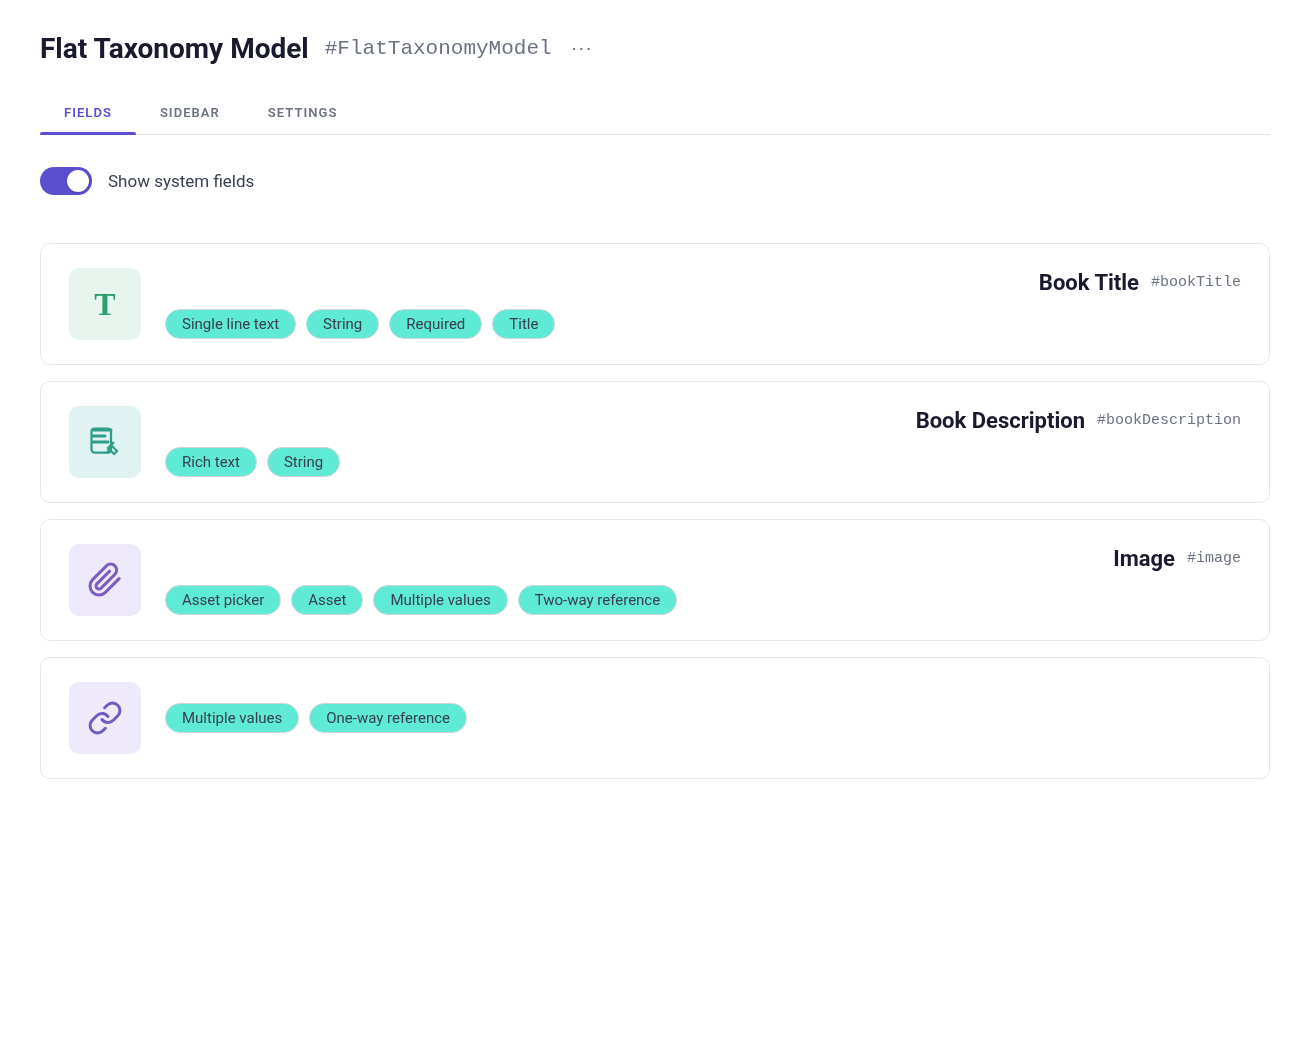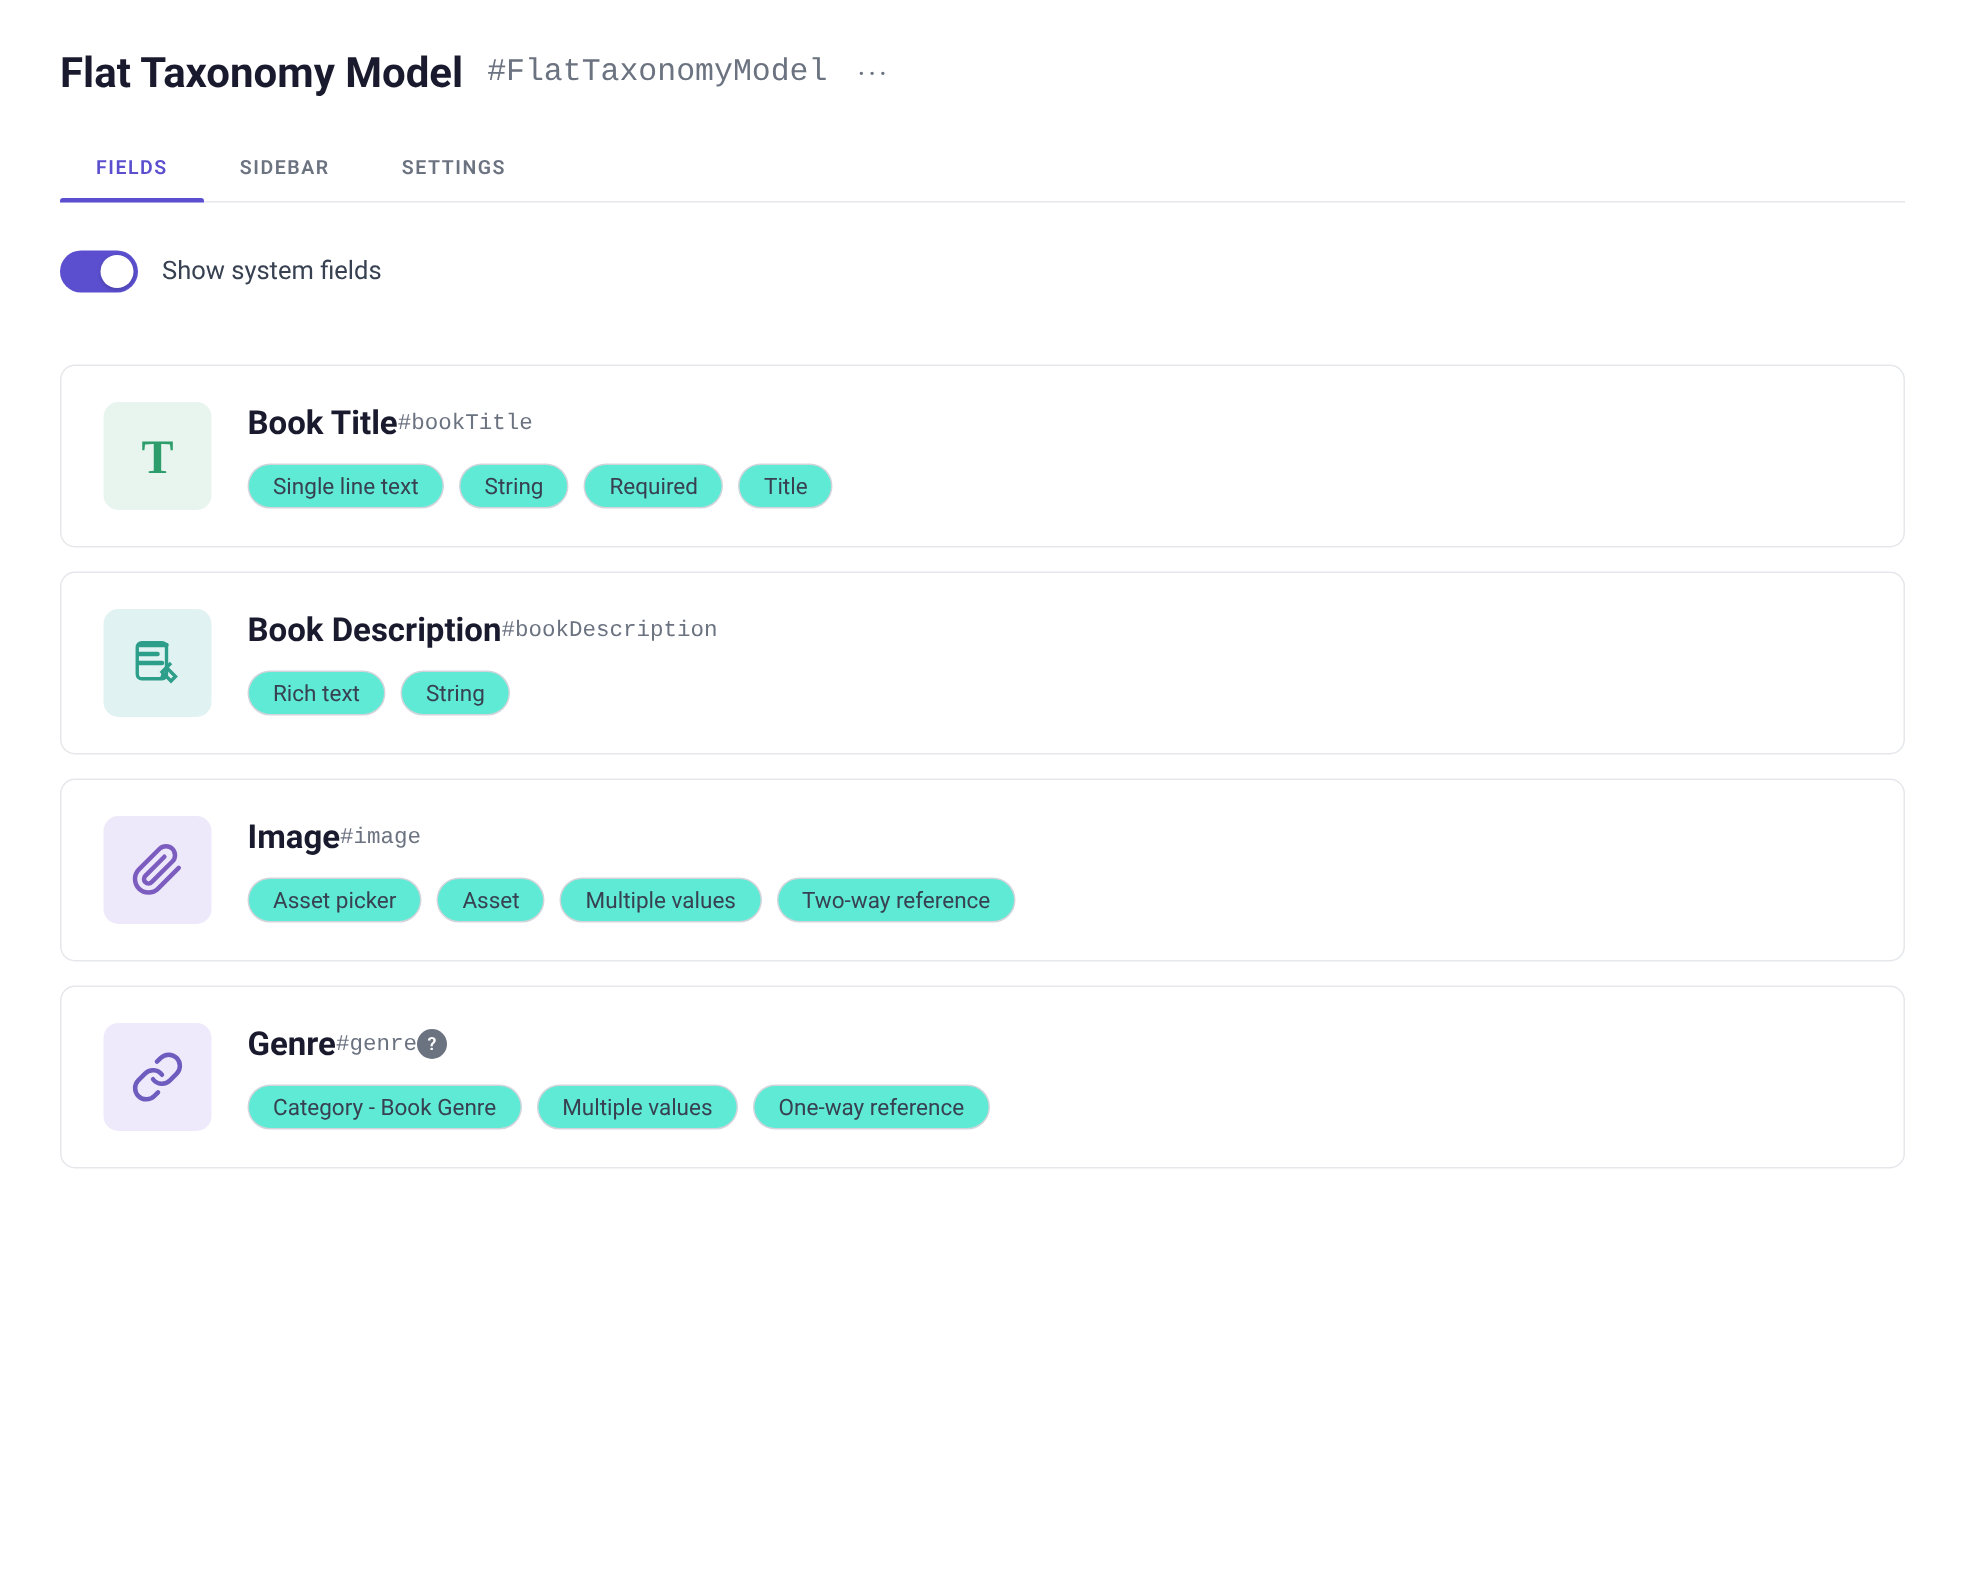--- a/index.html
+++ b/index.html
@@ -142,21 +142,23 @@
     .field-icon.lavender {
       background: #eeeafb;
     }
 
     .field-info {
       flex: 1;
     }
     .field-name-row {
       display: flex;
       align-items: center;
+      gap: 12px;
       margin-bottom: 14px;
+      justify-content: flex-end;
     }
     .field-name {
       font-size: 22px;
       font-weight: 700;
       color: #1a1a2e;
     }
     .field-api-id {
       font-family: 'Courier New', monospace;
       font-size: 15px;
       color: #6b7280;
@@ -286,26 +288,20 @@
   </div>
 
   <div class="field-card">
     <div class="field-icon lavender">
       <svg viewBox="0 0 24 24" fill="none" xmlns="http://www.w3.org/2000/svg" width="36" height="36">
         <path d="M10 13a5 5 0 007.54.54l3-3a5 5 0 00-7.07-7.07l-1.72 1.71" stroke="#6e5cbf" stroke-width="2" stroke-linecap="round" stroke-linejoin="round"></path>
         <path d="M14 11a5 5 0 00-7.54-.54l-3 3a5 5 0 007.07 7.07l1.71-1.71" stroke="#6e5cbf" stroke-width="2" stroke-linecap="round" stroke-linejoin="round"></path>
       </svg>
     </div>
     <div class="field-info">
-      <div class="field-name-row">
-        <span class="field-name">Genre</span>
-        <span class="field-api-id">#genre</span>
-        <div class="help-icon">?</div>
-      </div>
       <div class="field-tags">
-        <span class="tag">Category - Book Genre</span>
         <span class="tag">Multiple values</span>
         <span class="tag">One-way reference</span>
       </div>
     </div>
   </div>
 
 </div>
 
 </body></html>

